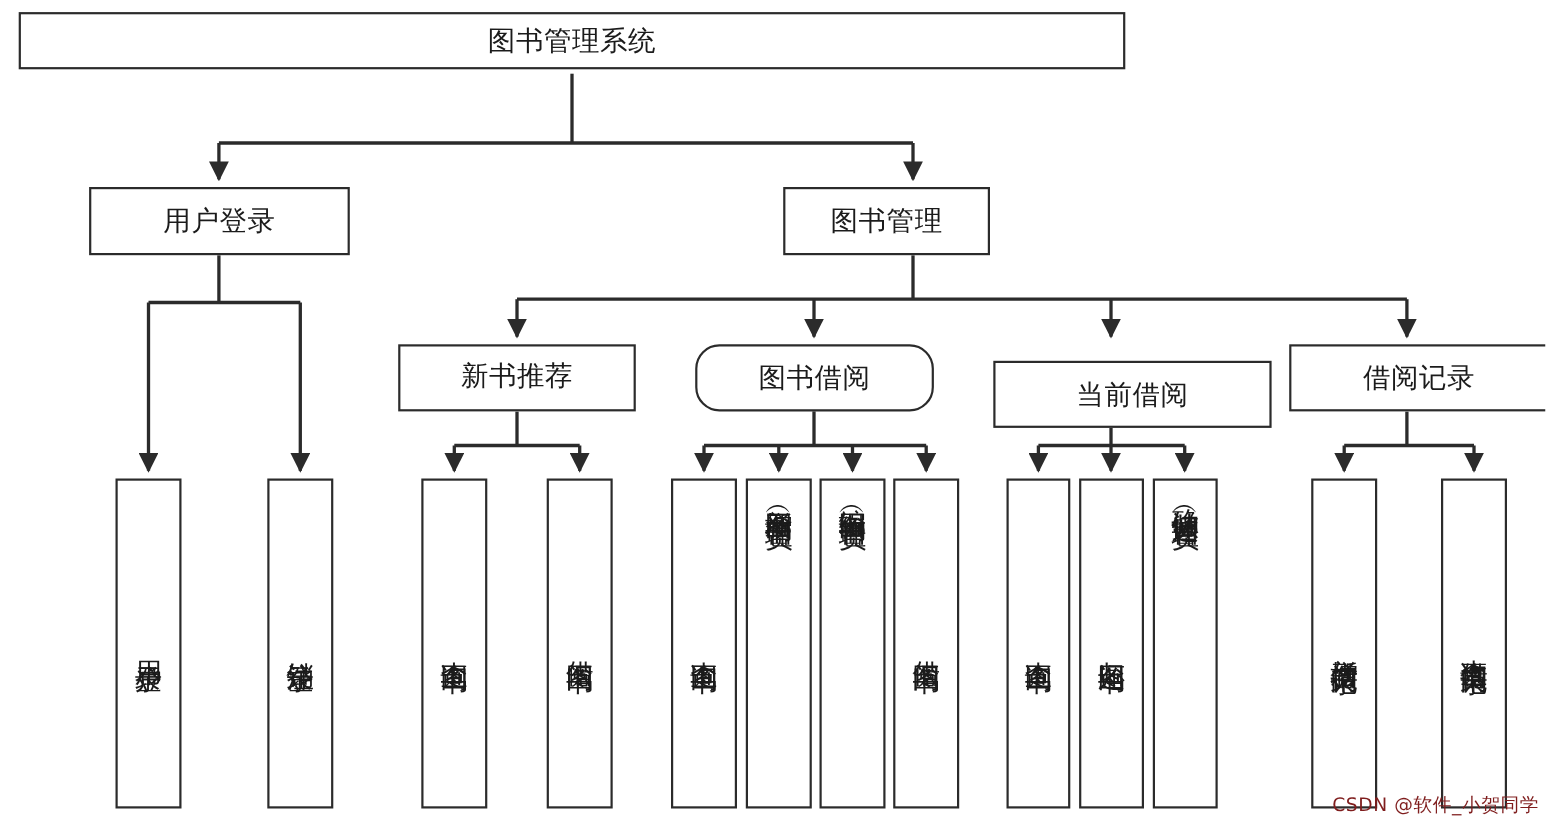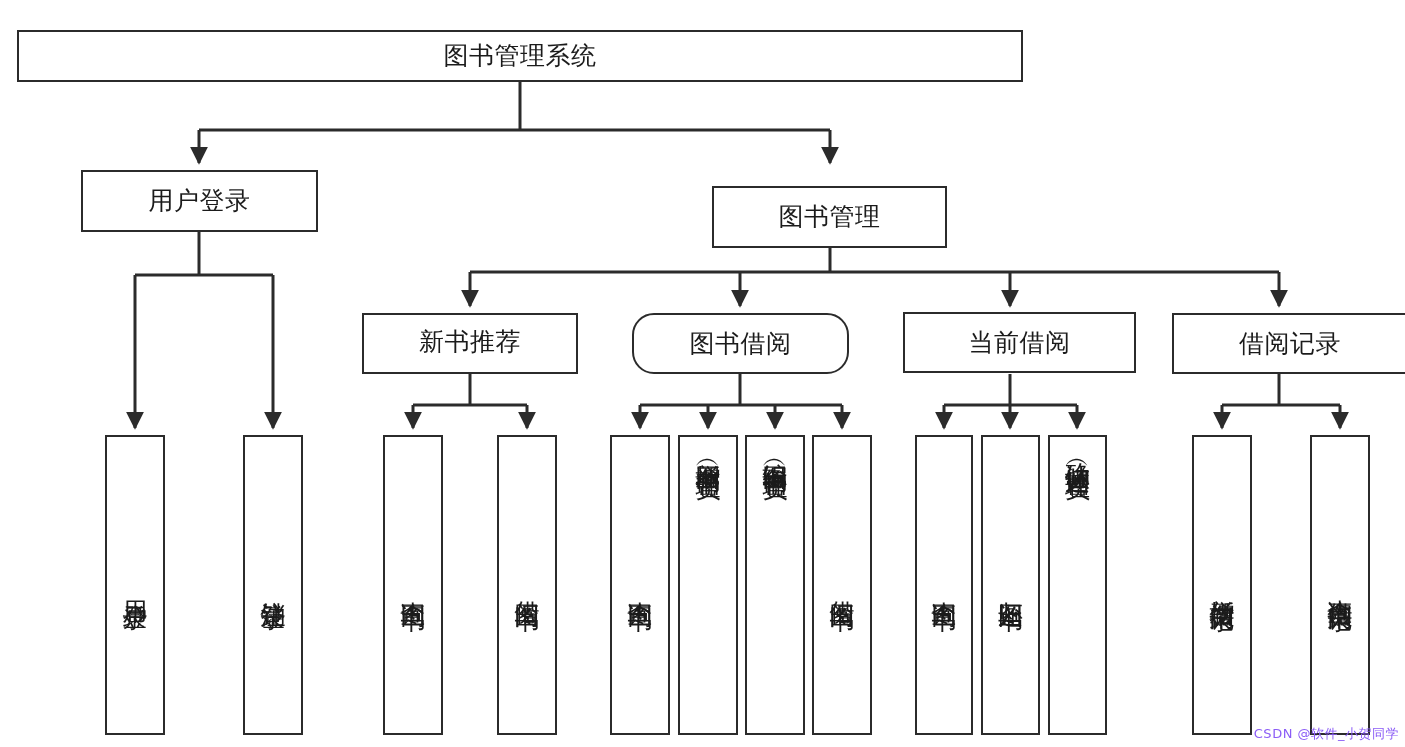--- a/index.html
+++ b/index.html
@@ -65,22 +65,22 @@
     white-space: nowrap;
   }
   .node.v.centered {
     align-items: center;
     padding-top: 0;
   }
   #watermark {
     position: absolute;
     right: 6px;
     bottom: 4px;
-    font-size: 13px;
-    color: #8b5cf6;
+    font-size: 17px;
+    color: #7f1d1d;
     letter-spacing: 0.5px;
     white-space: nowrap;
     user-select: none;
   }
 </style>
 </head>
 <body>
 
 <div id="diagram-root">
 
@@ -127,38 +127,38 @@
       <path d="M 1010 405 L 1010 428" marker-end="url(#arrow)"></path>
       <path d="M 1077 405 L 1077 428" marker-end="url(#arrow)"></path>
 
       <path d="M 1279 374 L 1279 405"></path>
       <path d="M 1222 405 L 1340 405"></path>
       <path d="M 1222 405 L 1222 428" marker-end="url(#arrow)"></path>
       <path d="M 1340 405 L 1340 428" marker-end="url(#arrow)"></path>
     </g>
   </svg>
 
-  <div class="node h root" style="left:17px; top:30px; width:1006px; height:52px;">
+  <div class="node h root" style="left:17px; top:11px; width:1006px; height:52px;">
     <span class="node-label">图书管理系统</span>
   </div>
 
   <div class="node h" style="left:81px; top:170px; width:237px; height:62px;">
     <span class="node-label">用户登录</span>
   </div>
-  <div class="node h" style="left:712px; top:186px; width:235px; height:62px;">
+  <div class="node h" style="left:712px; top:170px; width:188px; height:62px;">
     <span class="node-label">图书管理</span>
   </div>
 
   <div class="node h" style="left:362px; top:313px; width:216px; height:61px;font-family:Liberation Mono, monospace;">
     <span class="node-label">新书推荐</span>
   </div>
   <div class="node h" style="left:632px; top:313px; width:217px; height:61px;border-radius:22px;">
     <span class="node-label">图书借阅</span>
   </div>
-  <div class="node h" style="left:903px; top:312px; width:233px; height:61px;">
+  <div class="node h" style="left:903px; top:328px; width:253px; height:61px;">
     <span class="node-label">当前借阅</span>
   </div>
   <div class="node h" style="left:1172px; top:313px; width:236px; height:61px;">
     <span class="node-label">借阅记录</span>
   </div>
 
   <div class="node v centered" style="left:105px; top:435px; width:60px; height:300px;">
     <span class="node-label">用户登录</span>
   </div>
   <div class="node v centered" style="left:243px; top:435px; width:60px; height:300px;">

